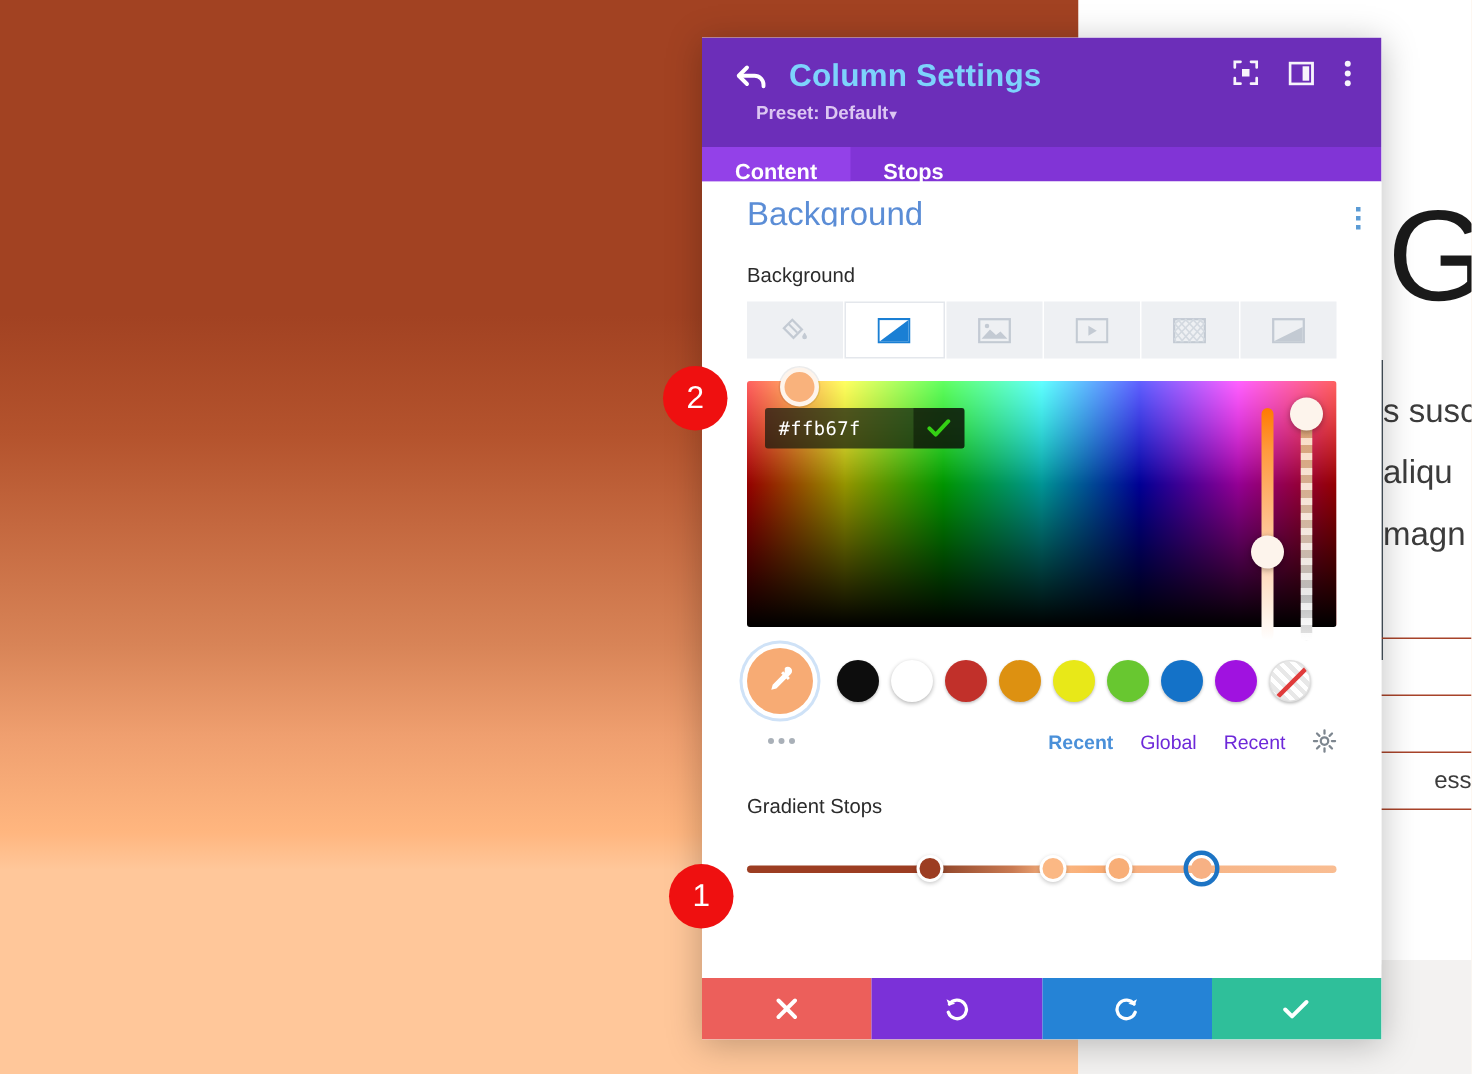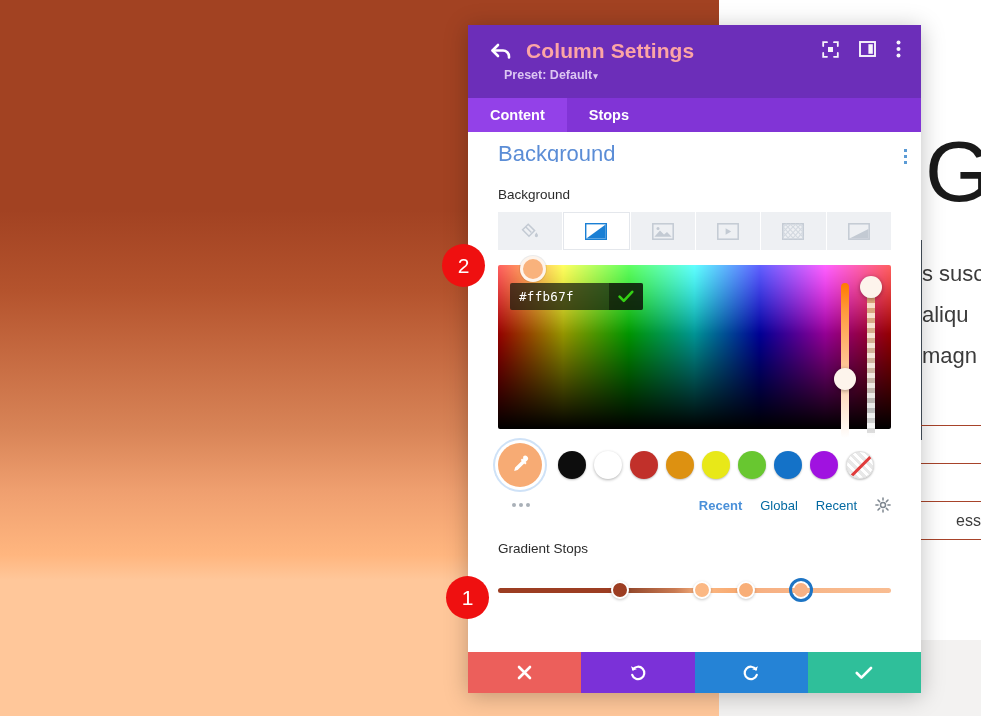--- a/index.html
+++ b/index.html
@@ -133,21 +133,21 @@
     align-items: center;
   }
   .back-arrow {
     width: 22px;
     height: 20px;
     margin-right: 14px;
     cursor: pointer;
     flex: 0 0 auto;
   }
   .modal-title {
-    color: #fca5a5;
+    color: #7dd3fc;
     font-size: 21px;
     font-weight: bold;
     letter-spacing: 0.1px;
     flex: 1 1 auto;
   }
   .header-icons {
     display: flex;
     align-items: center;
     gap: 20px;
     margin-right: 4px;
@@ -169,21 +169,21 @@
   .preset-caret {
     font-size: 9px;
     margin-left: 1px;
   }
 
   
   .modal-tabs {
     display: flex;
     background: #8134d6;
     flex: 0 0 auto;
-    height: 34px;
+    height: 23px;
   }
   .modal-tab {
     padding: 0 22px;
     line-height: 34px;
     color: #ffffff;
     font-size: 14.5px;
     font-weight: bold;
     cursor: pointer;
   }
   .modal-tab.active {
@@ -424,21 +424,21 @@
     width: 4px; height: 4px; border-radius: 50%;
     background: #a9b0b8; display: block;
   }
   .picker-tabs {
     display: flex;
     align-items: center;
     gap: 18px;
   }
   .picker-tab {
     font-size: 13px;
-    color: #0369a1;
+    color: #6d28d9;
     cursor: pointer;
   }
   .picker-tab.active {
     color: #4a90d9;
     font-weight: bold;
   }
   .gear-btn { cursor: pointer; display: flex; align-items: center; }
 
   
   .stops-label {

